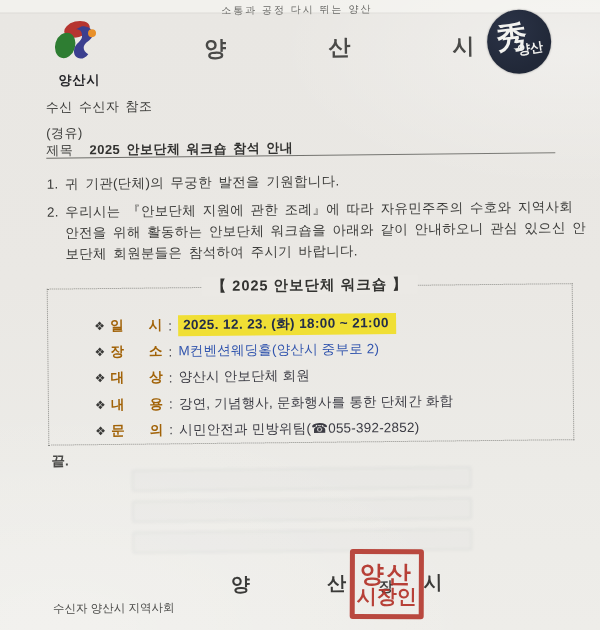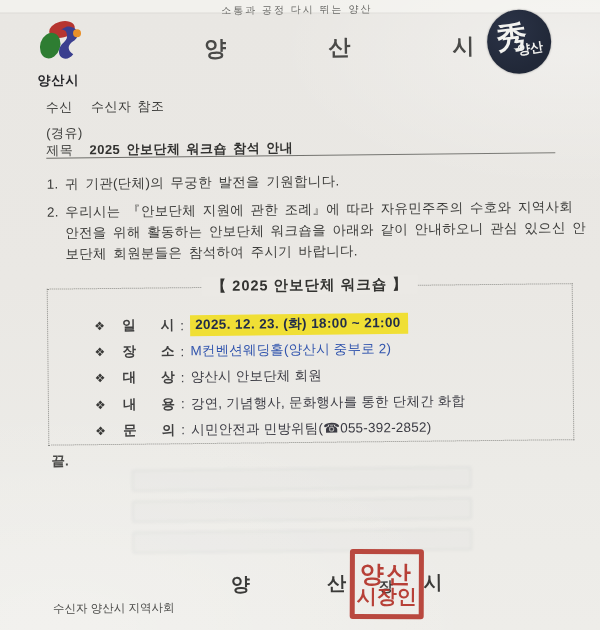--- a/index.html
+++ b/index.html
@@ -12,21 +12,21 @@
     font-family:"Liberation Sans","DejaVu Sans",sans-serif;color:var(--text);
     background:
       radial-gradient(120% 60% at 10% 100%, rgba(255,255,255,.25), rgba(255,255,255,0) 60%),
       radial-gradient(90% 40% at 95% 8%, rgba(255,255,255,.30), rgba(255,255,255,0) 55%),
       linear-gradient(180deg,#f2f1ed 0px,#f2f1ed 12px,#dddbd7 13px,#e9e7e3 14px,#eae8e4 45%,#ecebe7 75%,#eeede9 100%);
   }
   .content{position:absolute;inset:0;transform:rotate(-0.6deg);transform-origin:50% 50%;}
   .slogan{position:absolute;top:3px;left:0;width:100%;text-align:center;
     font-size:10px;color:#6b6b68;letter-spacing:2px;}
   
-  .logo{position:absolute;left:40px;top:18px;width:84px;text-align:left;}
+  .logo{position:absolute;left:40px;top:18px;width:84px;text-align:center;}
   .logo-text{font-size:13px;font-weight:bold;color:#26262a;letter-spacing:1px;margin-top:1px;}
   .city-title{position:absolute;left:207px;top:33px;font-size:22px;font-weight:bold;
     color:#4a4a48;letter-spacing:48px;white-space:nowrap;}
   .seal{position:absolute;left:490px;top:12px;width:64px;height:64px;border-radius:50%;
     background:radial-gradient(circle at 35% 30%, #2b3347, var(--seal_bg) 70%);
     box-shadow:0 0 2px rgba(0,0,0,.4);color:#f2f2ef;}
   .seal .hanja{position:absolute;left:10px;top:8px;font-size:30px;font-weight:bold;
     font-family:"DejaVu Serif","Liberation Serif",serif;transform:rotate(-6deg);}
   .seal .kr{position:absolute;right:8px;bottom:16px;font-size:13px;font-weight:bold;transform:rotate(-8deg);}
   
@@ -41,21 +41,21 @@
   .p1{top:171px;} .p2{top:199px;padding-left:18px;text-indent:-18px;}
   
   .wbox{position:absolute;left:47px;top:286px;width:524px;height:155px;
     border:1px dotted #8d8d89;}
   .wbox-title{position:absolute;left:50%;top:-11px;transform:translateX(-50%);
     background:var(--paper);padding:0 10px;font-size:14.5px;font-weight:bold;
     color:#333331;white-space:nowrap;letter-spacing:1px;}
   .wlist{position:absolute;left:46px;top:24px;right:10px;}
   .wrow{display:flex;align-items:center;height:26.2px;font-size:13.5px;white-space:nowrap;}
   .wbullet{width:16px;color:#3a3a38;font-size:12px;}
-  .wlabel{width:52px;text-align:justify;text-align-last:justify;font-weight:bold;color:#404040;margin-left:12px;}
+  .wlabel{width:52px;text-align:justify;text-align-last:justify;font-weight:bold;color:#a16207;}
   .wsep{width:16px;text-align:center;color:#44444a;}
   .wval{color:#3c3c44;letter-spacing:.2px;}
   .wrow.hl .wval{background:var(--highlight);color:var(--navy);font-weight:bold;
     padding:1px 7px 2px 5px;letter-spacing:.4px;}
   .wrow.blue .wval{color:var(--blue);}
   
   .endmark{position:absolute;left:50px;top:450px;font-size:13.5px;font-weight:bold;color:#4a4a48;}
   
   .ghost{position:absolute;left:130px;top:468px;width:340px;height:100px;opacity:.06;
     filter:blur(1.5px);pointer-events:none;}
@@ -94,21 +94,21 @@
 
   <div class="city-title">양 산 시</div>
 
   <div class="seal">
     <span class="hanja">秀</span>
     <span class="kr">양산</span>
   </div>
 
   <div class="meta m-recv">
     <span>수신</span>
-    <span style="margin-left:12px">수신자 참조</span>
+    <span style="">수신자 참조</span>
   </div>
   <div class="meta m-via">(경유)</div>
   <div class="meta m-subj">
     <span>제목</span>
     <span class="subj">2025 안보단체 워크숍 참석 안내</span>
   </div>
   <div class="subject-underline"></div>
 
   <div class="para p1">1. 귀 기관(단체)의 무궁한 발전을 기원합니다.</div>
   <div class="para p2">2. 우리시는 『안보단체 지원에 관한 조례』에 따라 자유민주주의 수호와 지역사회 안전을 위해 활동하는 안보단체 워크숍을 아래와 같이 안내하오니 관심 있으신 안보단체 회원분들은 참석하여 주시기 바랍니다.</div>

